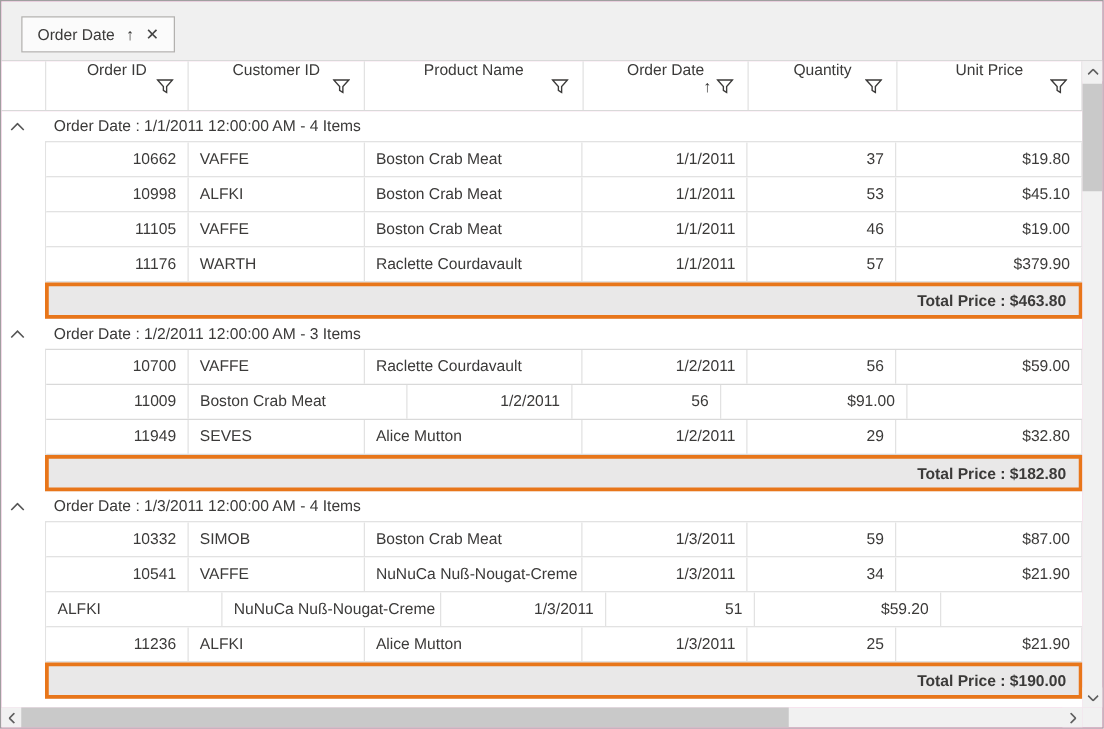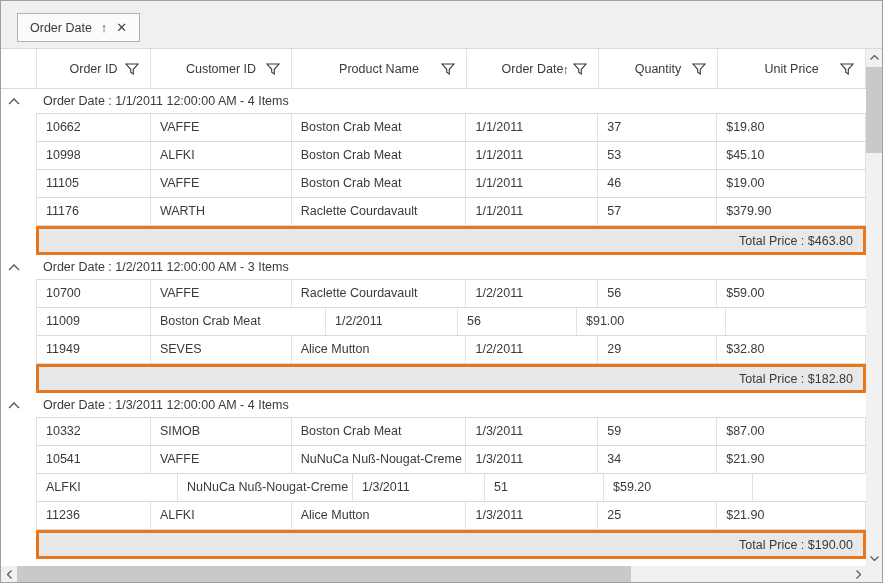--- a/index.html
+++ b/index.html
@@ -10,42 +10,42 @@
   .group-area{position:absolute;top:0;left:0;width:881px;height:48px;background:#f0f0f0;
               border-bottom:1px solid #d9d9d9;box-sizing:border-box;}
   .chip{position:absolute;left:16px;top:12px;height:29px;display:flex;align-items:center;gap:9px;
         padding:0 12px;background:#fbfbfb;border:1px solid #b3b1af;box-sizing:border-box;}
   .glyph{font-size:13px;color:#3b3a39;line-height:1;}
   .chip .close{font-size:13px;color:#444;}
   
   .header-row{position:absolute;top:48px;left:0;width:865px;height:40px;background:#fff;
               border-bottom:1px solid #d9d9d9;box-sizing:border-box;display:flex;}
   .header-indent{width:35px;box-sizing:border-box;}
-  .header-cell{position:relative;display:flex;align-items:center;justify-content:center;
+  .header-cell{position:relative;display:flex;align-items:flex-start;justify-content:center;
                box-sizing:border-box;border-left:1px solid #e2e2e2;}
   .header-cell:last-child{border-right:1px solid #e2e2e2;}
   .funnel{position:absolute;right:11px;top:50%;transform:translateY(-50%);}
   .funnel svg{display:block;}
   .hdr-sort{position:absolute;right:29px;top:50%;transform:translateY(-50%);}
   .col-c0{width:114px}.col-c1{width:141px}.col-c2{width:175px}
   .col-c3{width:132px}.col-c4{width:119px}.col-c5{width:149px}
   
   .body{position:absolute;top:88px;left:0;width:865px;height:477px;overflow:hidden;background:#fff;}
   .caption-row{height:24px;display:flex;align-items:center;padding-left:7px;}
   .chev{width:12px;height:7px;stroke:#555;fill:none;stroke-width:1.3;}
   .caption-text{margin-left:23px;}
   .rows-wrap{margin-left:35px;width:830px;box-sizing:border-box;
              border-left:1px solid #e2e2e2;border-top:1px solid #d9d9d9;}
   .data-row{display:flex;height:28px;border-bottom:1px solid #d9d9d9;box-sizing:border-box;background:#fff;}
   .cell{box-sizing:border-box;border-right:1px solid #e2e2e2;padding:0 9px;line-height:27px;
         overflow:hidden;white-space:nowrap;}
-  .align-right{}.align-left{text-align:left}
+  .align-right{text-align:right}.align-left{text-align:left}
   .summary-row{margin-left:35px;width:830px;height:29px;box-sizing:border-box;
                border:3px solid #e8761a;background:#e9e8e8;display:flex;align-items:center;
-               justify-content:flex-end;padding-right:10px;}
+               justify-content:flex-end;padding-right:10px;font-weight:bold;}
   
   .vscroll{position:absolute;top:48px;right:0;width:16px;height:517px;background:#f1f1f1;}
   .sbtn{position:absolute;width:16px;height:16px;display:flex;align-items:center;justify-content:center;background:#f1f1f1;}
   .sbtn svg{display:block;stroke:#5f5f5f;fill:none;stroke-width:1.3;}
   .v-up{top:0;left:0}.v-down{bottom:0;left:0}
   .vthumb{position:absolute;left:0;top:18px;width:16px;height:86px;background:#c9c9c9;}
   .hscroll{position:absolute;bottom:0;left:0;width:865px;height:16px;background:#f1f1f1;}
   .h-left{left:0;top:0}.h-right{right:0;top:0}
   .hthumb{position:absolute;left:16px;top:0;width:614px;height:16px;background:#c9c9c9;}
   .corner{position:absolute;right:0;bottom:0;width:16px;height:16px;background:#f1f1f1;}

